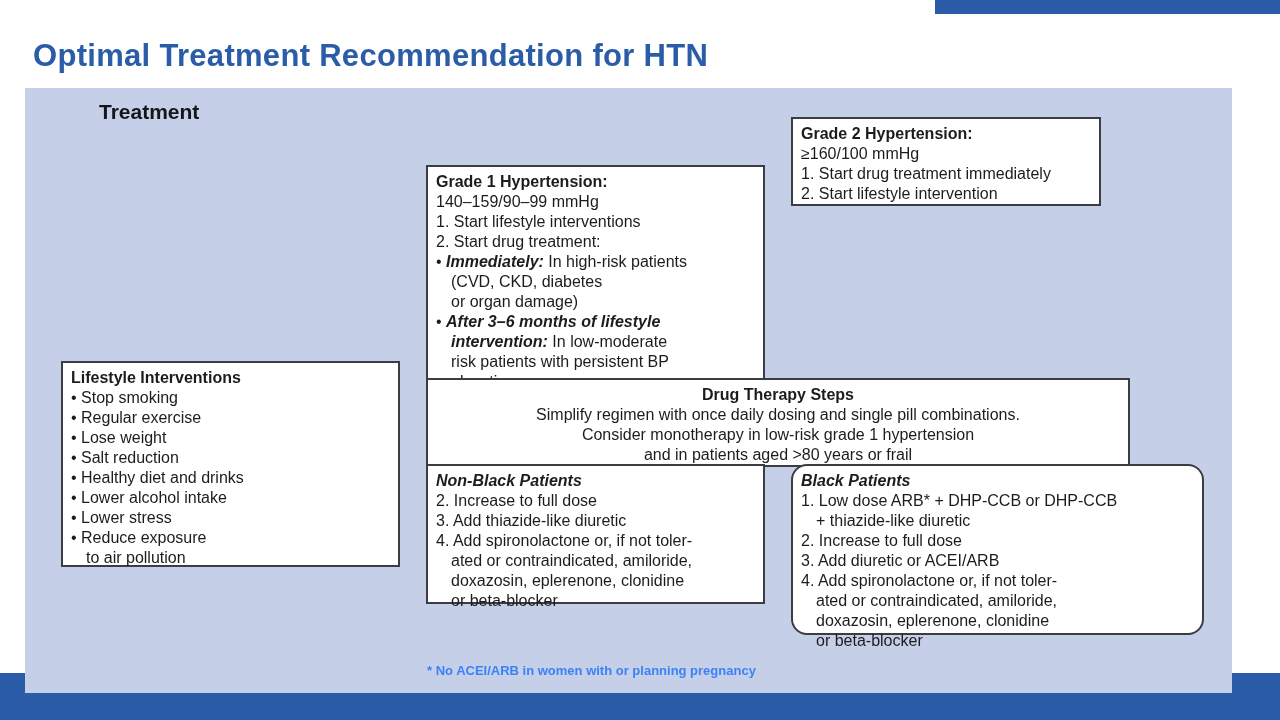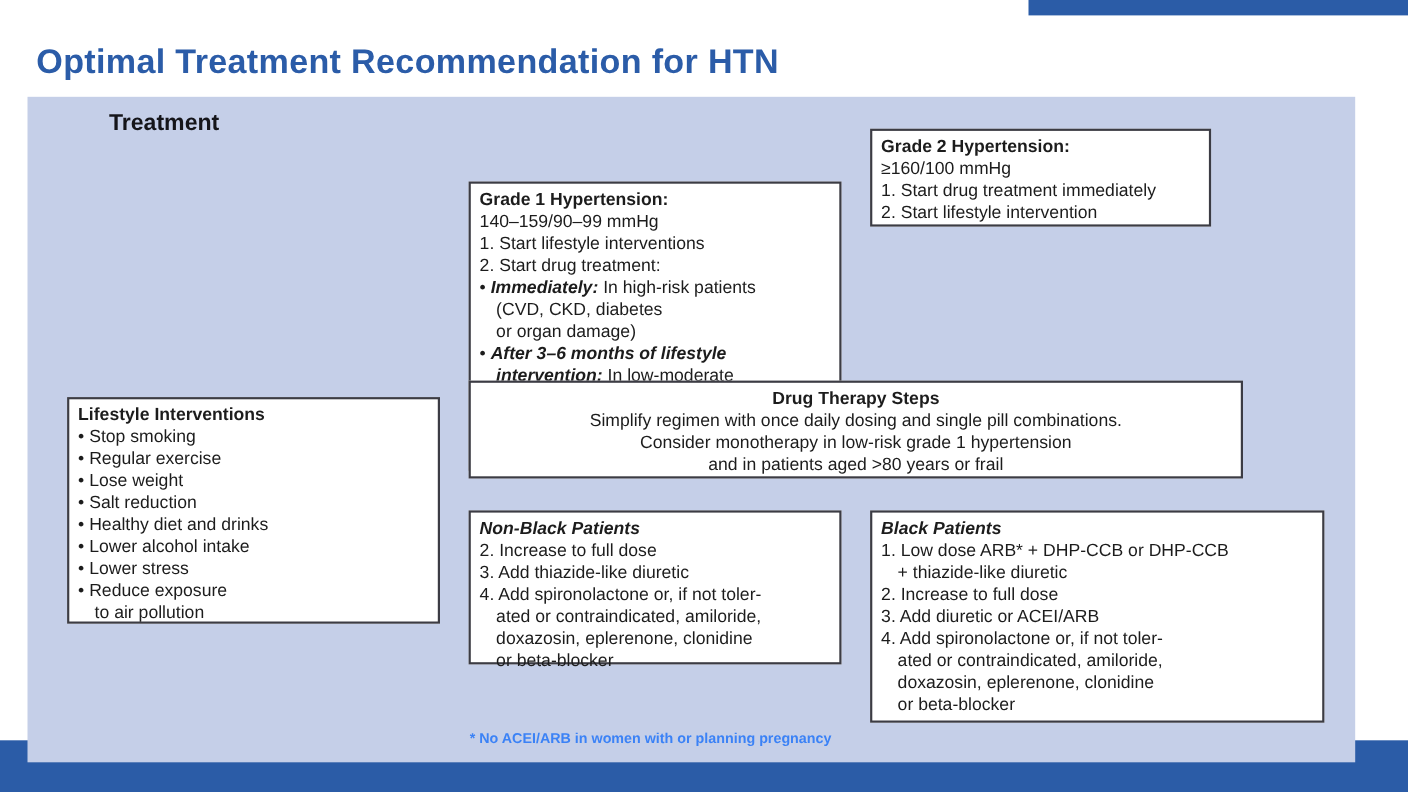--- a/index.html
+++ b/index.html
@@ -37,23 +37,23 @@
   }
   .box-title{font-weight:bold;line-height:20px;}
   .box-title.italic{font-style:italic;}
   .line{line-height:20px;white-space:nowrap;}
   .line.ind{padding-left:15px;}
   .bi{font-weight:bold;font-style:italic;}
 
   #box-grade1{left:426px;top:117px;width:339px;height:263px;margin-top:48px;}
   #box-grade2{left:791px;top:117px;width:310px;height:89px;}
   #box-lifestyle{left:61px;top:361px;width:339px;height:206px;}
-  #box-drug-steps{left:426px;top:346px;width:704px;height:89px;text-align:center;}
+  #box-drug-steps{left:426px;top:378px;width:704px;height:89px;text-align:center;}
   #box-non-black{left:426px;top:464px;width:339px;height:140px;}
-  #box-black{left:791px;top:464px;width:413px;height:193px;}
+  #box-black{left:791px;top:464px;width:413px;height:171px;border-radius:16px;}
 
   #footnote{
     left:427px;top:663px;width:400px;
     font-size:13px;font-weight:bold;color:#3b82f6;
   }
 </style>
 </head>
 <body>
 
 <div class="abs" id="top-right-bar"></div>

